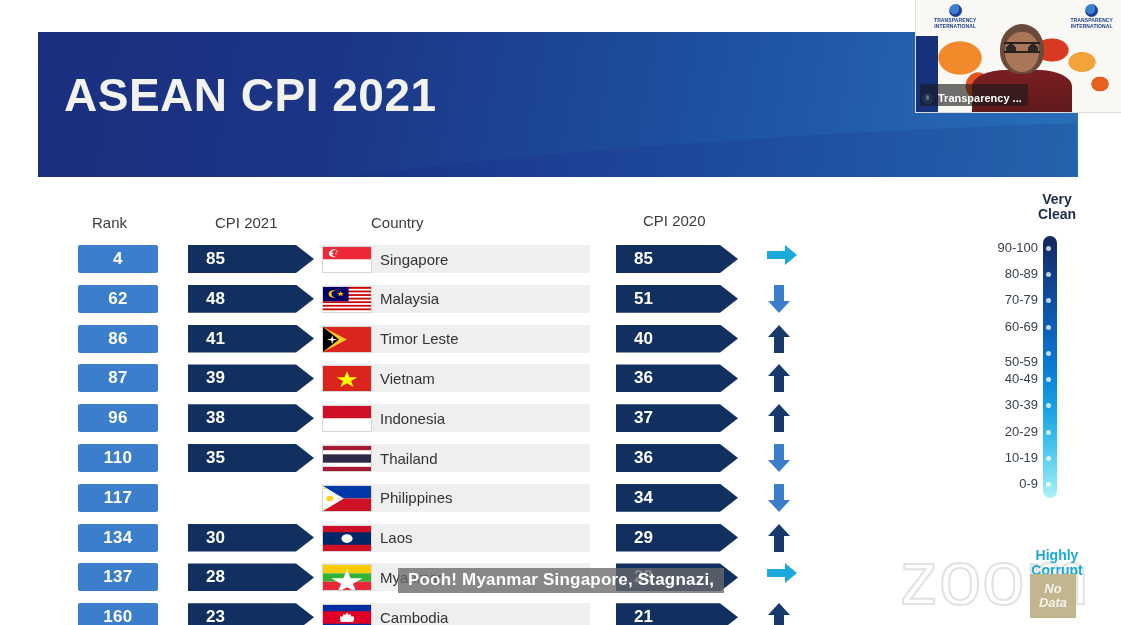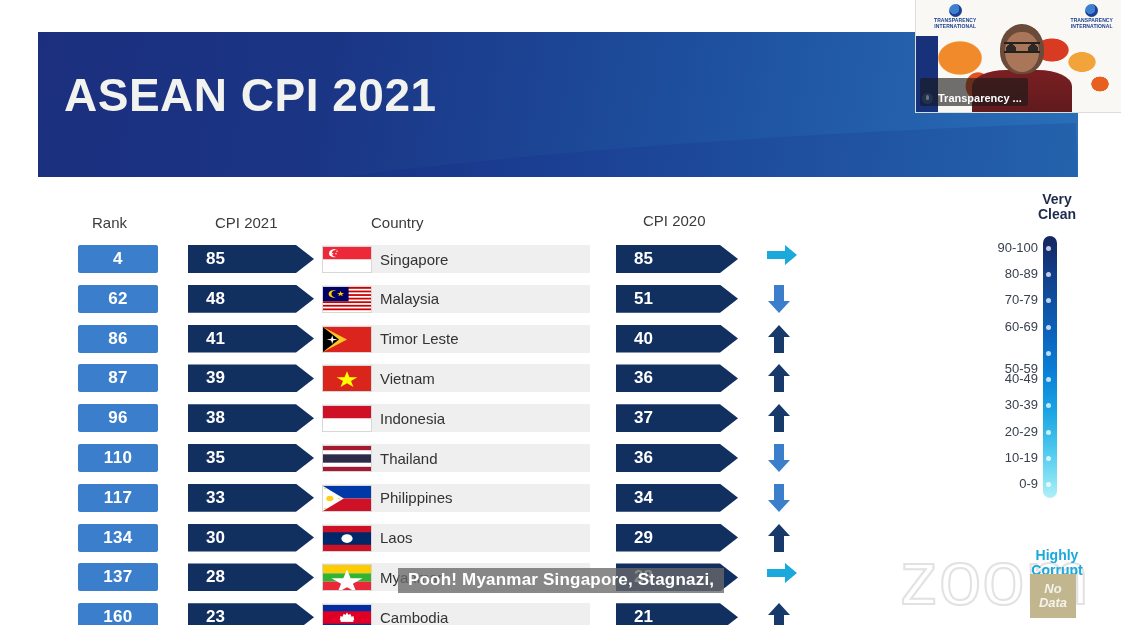--- a/index.html
+++ b/index.html
@@ -290,21 +290,21 @@
   #ti-logo-right { right: 8px; }
   .ti-mark {
     width: 13px; height: 13px;
     border-radius: 50%;
     background: radial-gradient(circle at 40% 38%, #3d7fd1 0 44%, #1b3f93 46% 100%);
     margin: 0 auto 1px auto;
   }
   #video-name-tag {
     position: absolute;
     left: 4px; bottom: 6px;
-    padding: 14px 6px 2px 18px;
+    padding: 8px 6px 2px 18px;
     background: rgba(26,26,26,0.62);
     color: #ffffff;
     font-size: 11px;
     font-weight: 700;
     white-space: nowrap;
     border-radius: 2px;
   }
   #video-mic-icon {
     position: absolute;
     left: 6px; bottom: 8px;
@@ -462,21 +462,20 @@
         <div class="country-name">Thailand</div>
         <div class="cpi-chevron cpi-2020">36</div>
         <div class="trend">
           <svg width="26" height="30" viewBox="0 0 26 30">
             <path d="M13 29 L24 17 L18 17 L18 1 L8 1 L8 17 L2 17 Z" fill="#3b7fcc"></path>
           </svg>
         </div>
       </div>
       <div class="row" style="top: 483.8px;">
         <div class="rank-bar">117</div>
-        <div class="cpi-chevron cpi-2021">33</div>
         <div class="country-strip"></div>
         <div class="flag"><svg viewBox="0 0 60 40" width="100%" height="100%" preserveAspectRatio="none">
             <rect width="60" height="20" fill="#0038A8"></rect>
             <rect y="20" width="60" height="20" fill="#CE1126"></rect>
             <path d="M0 0 L26 20 L0 40 Z" fill="#fff"></path>
             <circle cx="8.5" cy="20" r="4.4" fill="#FCD116"></circle>
             <g fill="#FCD116">
               <circle cx="2.4" cy="4" r="1.1"></circle>
               <circle cx="2.4" cy="36" r="1.1"></circle>
               <circle cx="20" cy="20" r="1.1"></circle>
@@ -564,21 +563,21 @@
     </div>
   <div class="legend-tick" style="top: 54px;"></div>
       <div class="legend-label" style="top: 48px;">90-100</div>
       <div class="legend-tick" style="top: 80.2222px;"></div>
       <div class="legend-label" style="top: 74.2222px;">80-89</div>
       <div class="legend-tick" style="top: 106.444px;"></div>
       <div class="legend-label" style="top: 100.444px; margin-left: 24px;">70-79</div>
       <div class="legend-tick" style="top: 132.667px;"></div>
       <div class="legend-label" style="top: 126.667px;">60-69</div>
       <div class="legend-tick" style="top: 158.889px;"></div>
-      <div class="legend-label" style="top: 169px; margin-left: 8px;">50-59</div>
+      <div class="legend-label" style="top: 162px; margin-left: 8px;">50-59</div>
       <div class="legend-tick" style="top: 185.111px;"></div>
       <div class="legend-label" style="top: 179.111px;">40-49</div>
       <div class="legend-tick" style="top: 211.333px;"></div>
       <div class="legend-label" style="top: 205.333px;">30-39</div>
       <div class="legend-tick" style="top: 237.556px;"></div>
       <div class="legend-label" style="top: 231.556px;">20-29</div>
       <div class="legend-tick" style="top: 263.778px;"></div>
       <div class="legend-label" style="top: 257.778px;">10-19</div>
       <div class="legend-tick" style="top: 290px;"></div>
       <div class="legend-label" style="top: 284px; text-align: center;">0-9</div>

